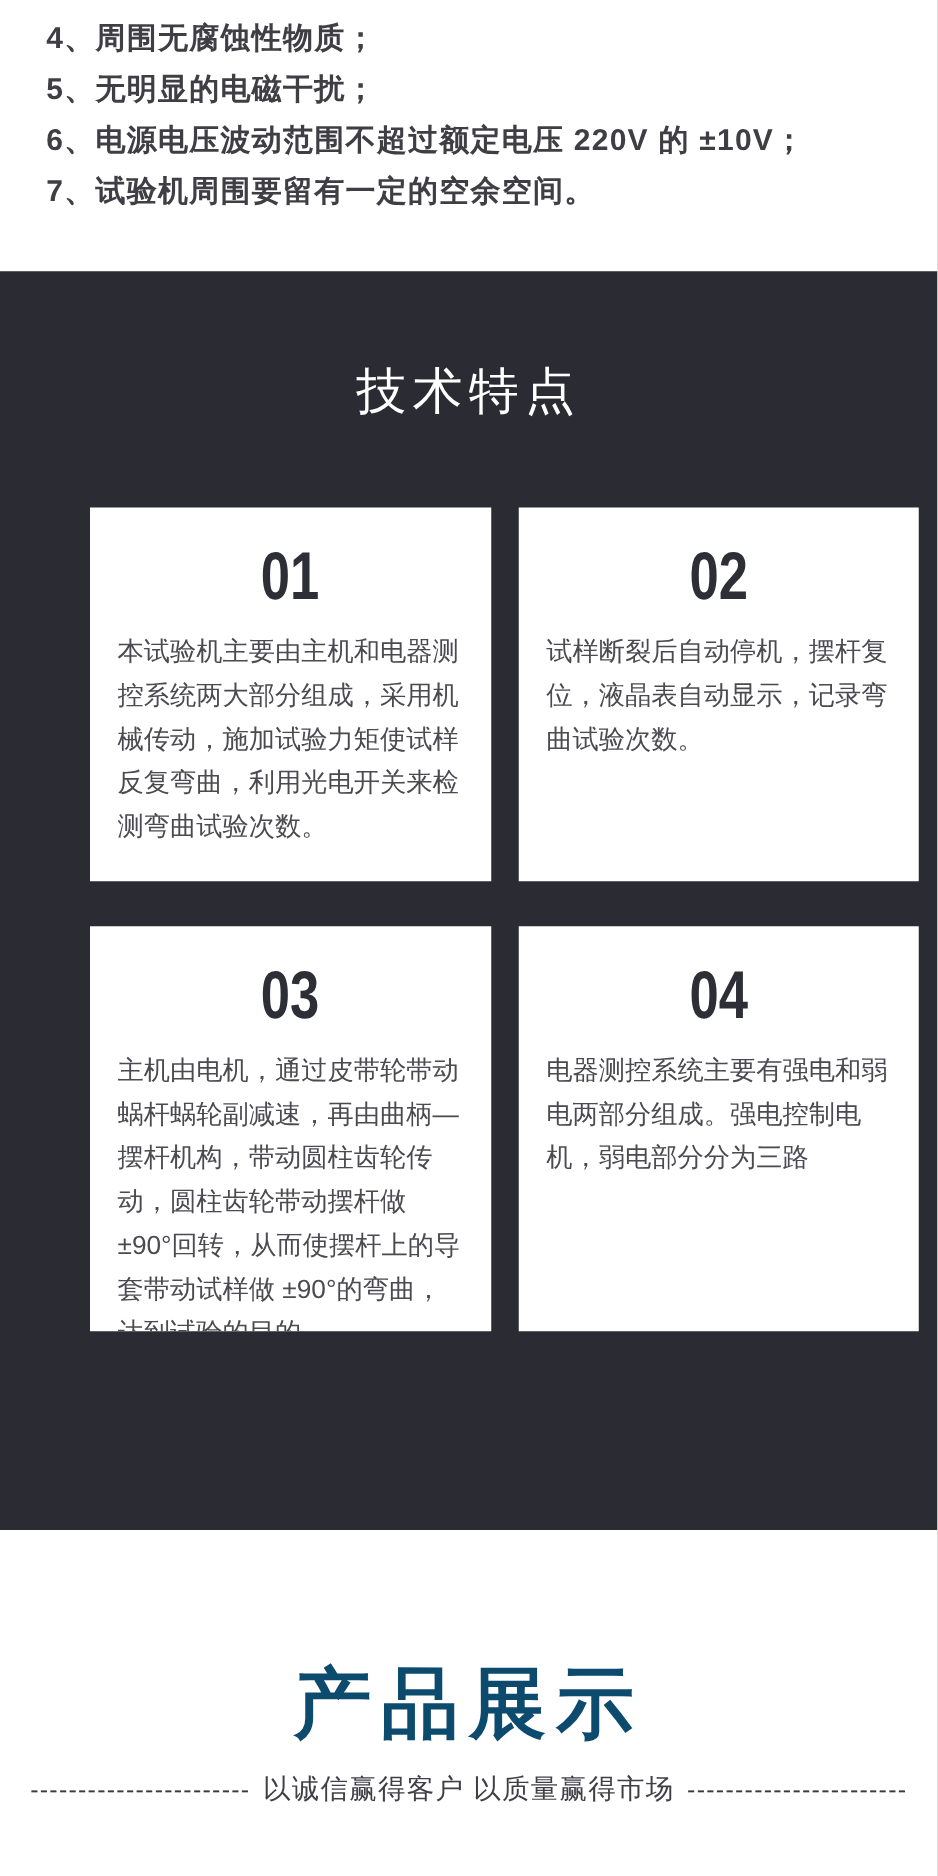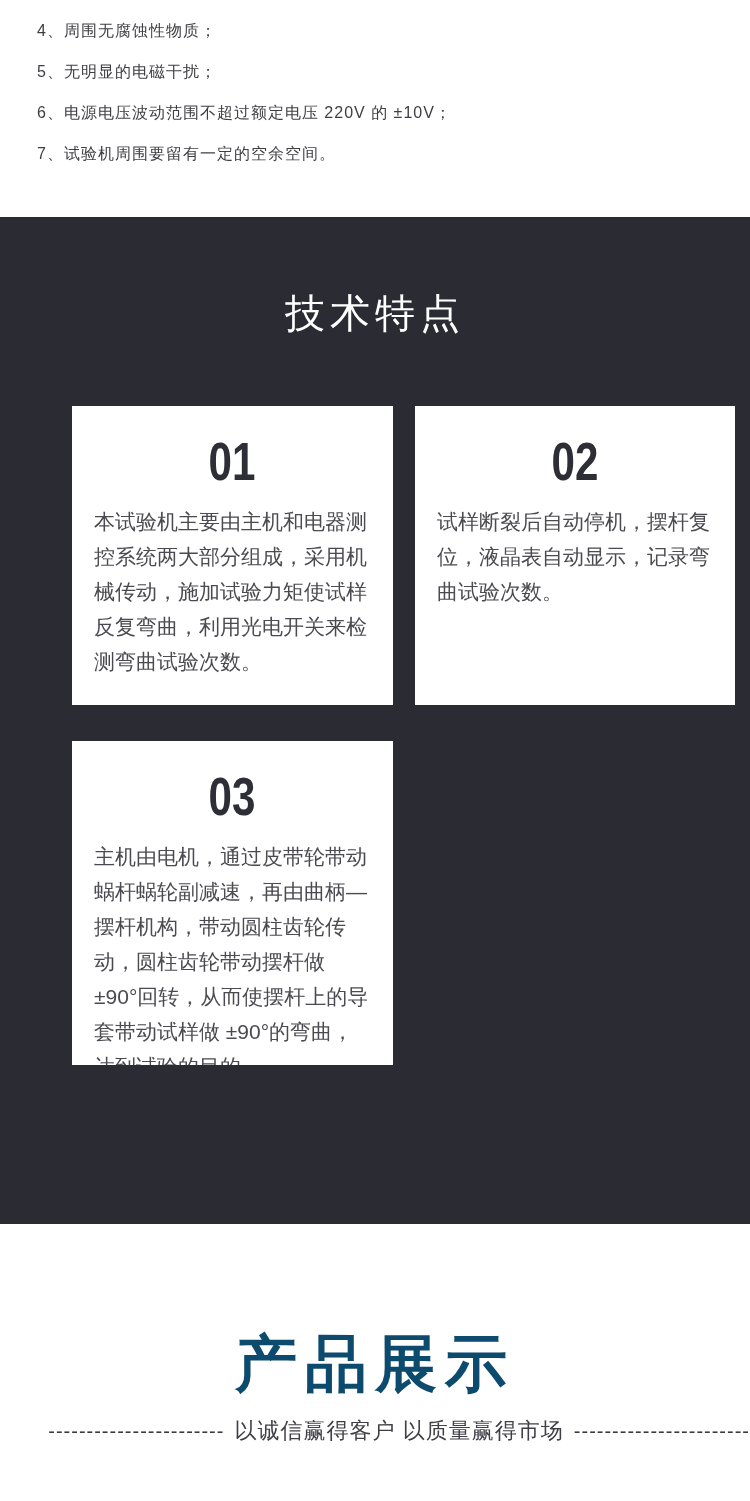--- a/index.html
+++ b/index.html
@@ -11,24 +11,24 @@
   }
   .page { width: 750px; height: 1501px; overflow: hidden; background: #ffffff; }
 
   
   .top-list {
     height: 217px;
     padding: 10px 20px 0 37px;
     background: #ffffff;
   }
   .top-list .item {
-    font-size: 16px;
+    font-size: 24px;
     line-height: 41px;
     color: #3e3e44;
-    font-weight: 400;
+    font-weight: 700;
     letter-spacing: 1px;
     white-space: nowrap;
   }
 
   
   .features {
     height: 1007px;
     background: #2b2b34;
     padding-top: 74px;
   }
@@ -86,21 +86,20 @@
     color: #0c4a6e;
     letter-spacing: 8px;
   }
   .tagline-row {
     margin-top: 18px;
     font-size: 22px;
     line-height: 30px;
     color: #3f3f46;
     white-space: nowrap;
     overflow: hidden;
-    text-align: right;
   }
   .tagline-dashes {
     color: #3a3a40;
     letter-spacing: 1px;
     font-size: 20px;
   }
   .tagline-text { margin: 0 4px; letter-spacing: 1px; }
   .subtitle-en {
     margin-top: 16px;
     font-size: 19px;
@@ -135,20 +134,24 @@
       <div class="card">
         <span class="card-number">02</span>
         <div class="card-text">试样断裂后自动停机，摆杆复位，液晶表自动显示，记录弯曲试验次数。</div>
       </div>
 
       <div class="card">
         <span class="card-number">03</span>
         <div class="card-text">主机由电机，通过皮带轮带动蜗杆蜗轮副减速，再由曲柄—摆杆机构，带动圆柱齿轮传动，圆柱齿轮带动摆杆做 ±90°回转，从而使摆杆上的导套带动试样做 ±90°的弯曲，达到试验的目的。</div>
       </div>
 
+      <div class="card">
+        <span class="card-number">04</span>
+        <div class="card-text">电器测控系统主要有强电和弱电两部分组成。强电控制电机，弱电部分分为三路</div>
+      </div>
 
     </div>
   </div>
 
   <div class="showcase">
     <div class="showcase-title">产品展示</div>
     <div class="tagline-row">
       <span class="tagline-dashes">-----------------------</span>
       <span class="tagline-text">以诚信赢得客户 以质量赢得市场</span>
       <span class="tagline-dashes">-----------------------</span>

